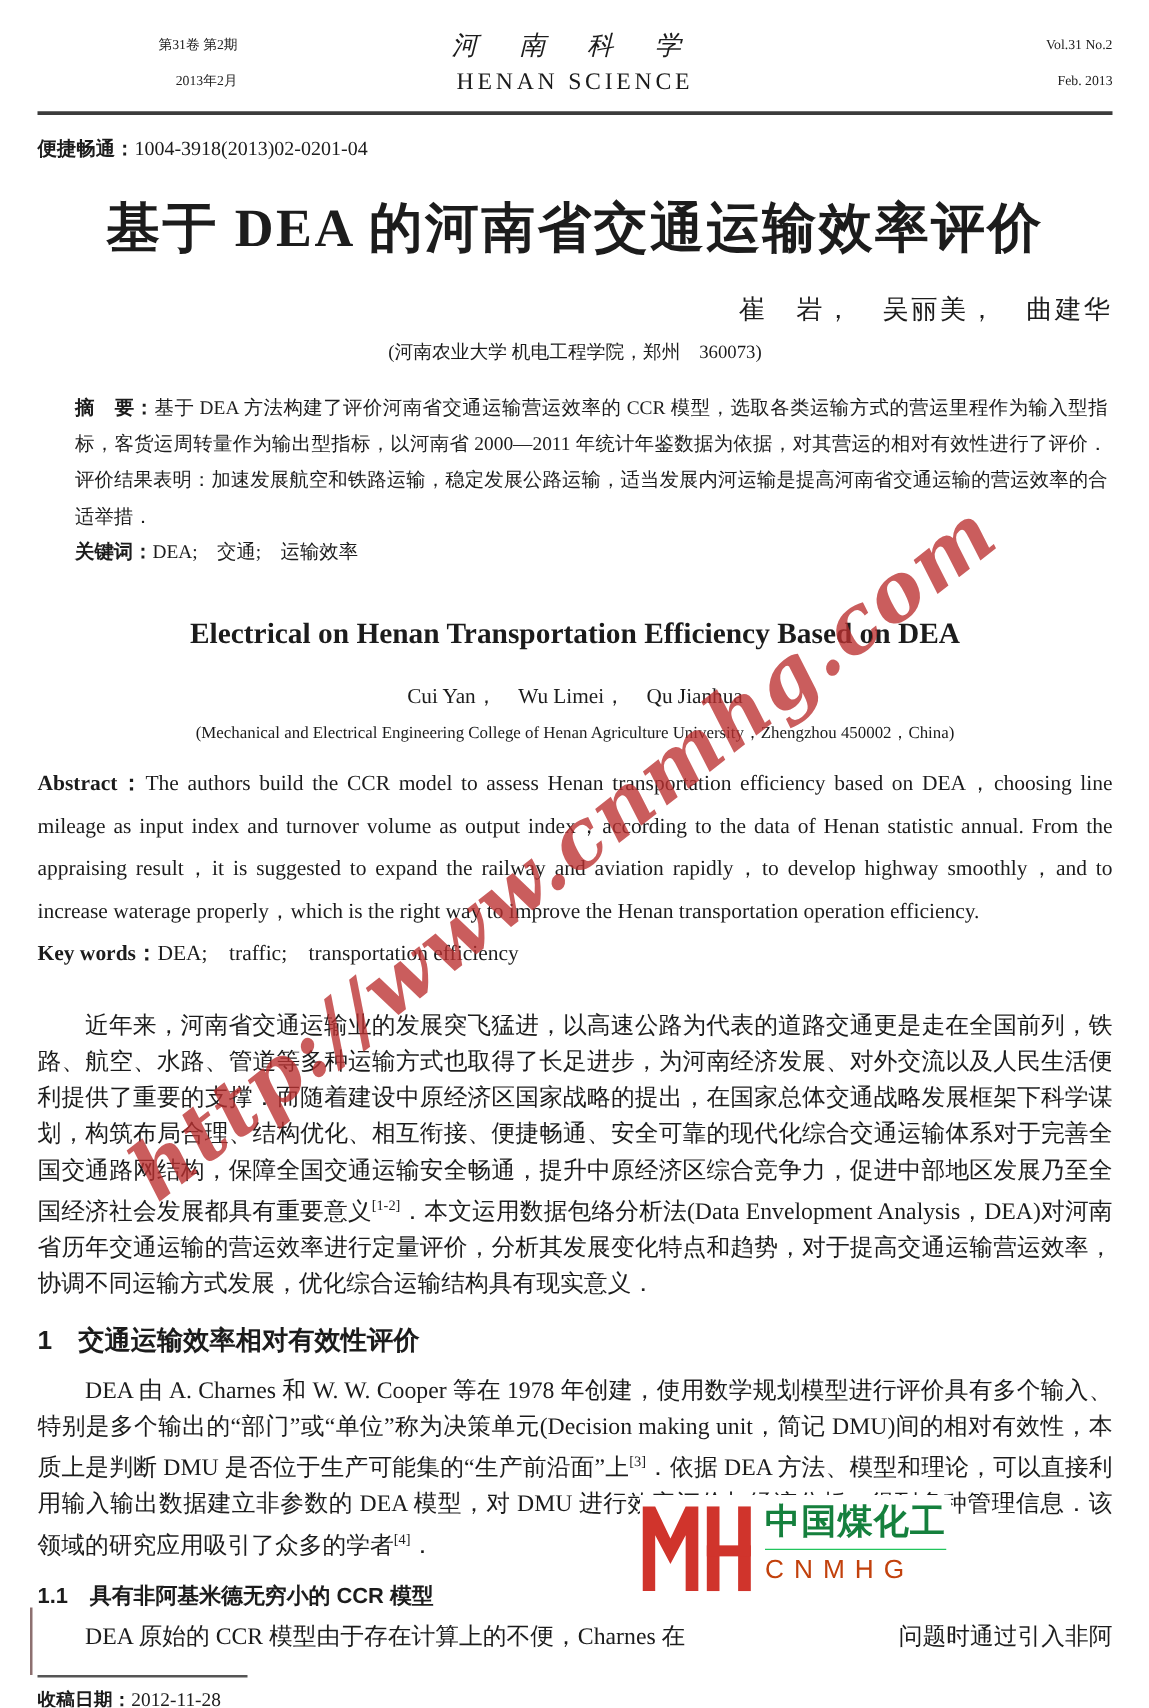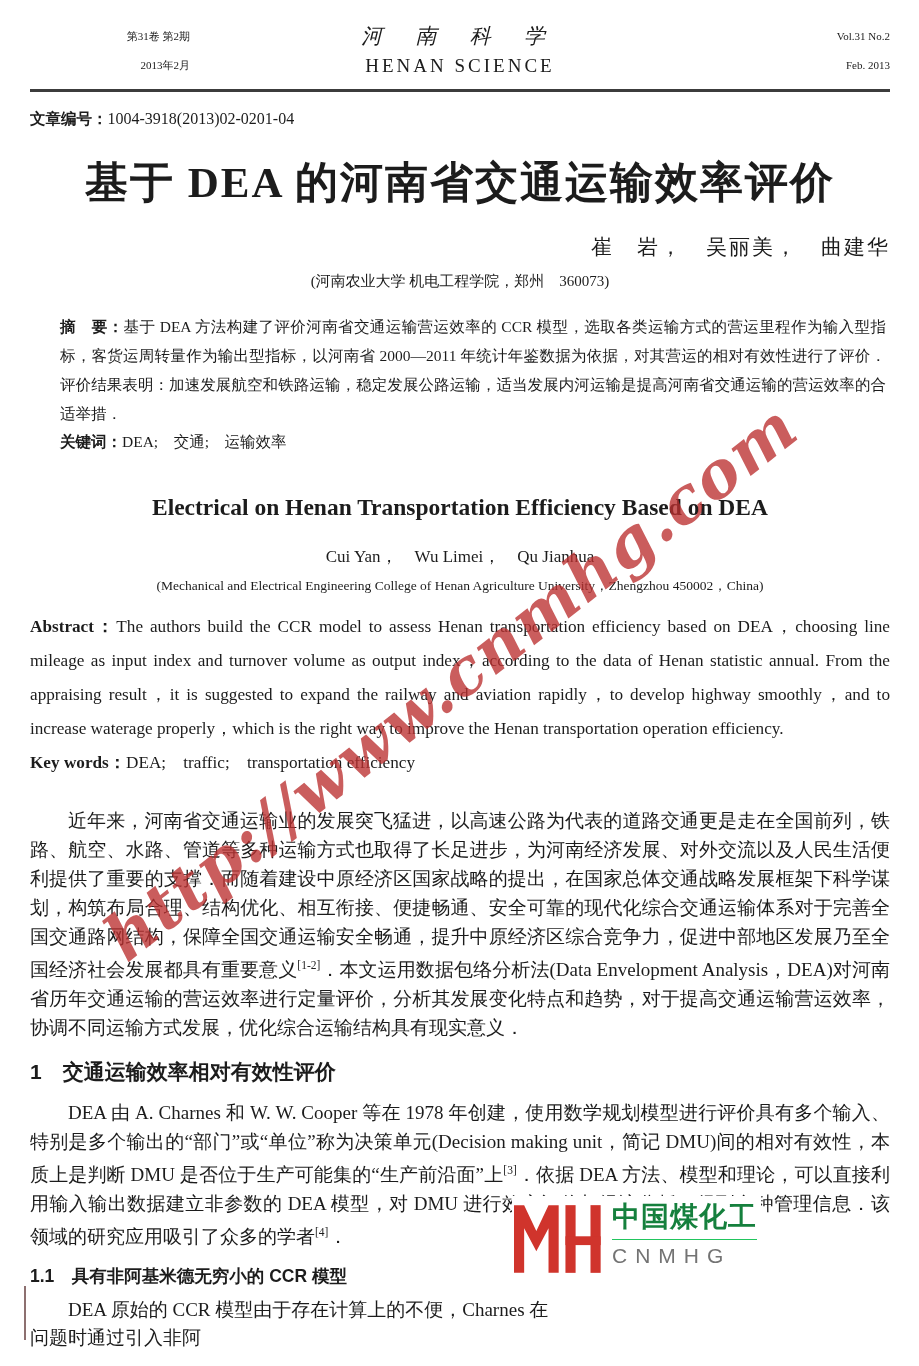--- a/index.html
+++ b/index.html
@@ -40,21 +40,21 @@
   .blbl{font-weight:bold;}
 
   .body-p{margin:0;font-size:19px;line-height:29px;text-align:justify;text-indent:2em;}
   .para1{margin-top:26px;}
   .para2{margin-top:12px;}
   .sup{font-size:11.5px;vertical-align:7px;letter-spacing:0;}
 
   .sec1{margin:16px 0 0 0;font-size:21px;font-weight:bold;font-family:"Liberation Sans","DejaVu Sans",sans-serif;}
   .sec11{margin:13px 0 0 0;font-size:17.5px;font-weight:bold;font-family:"Liberation Sans","DejaVu Sans",sans-serif;}
 
-  .para3{margin-top:8px;font-size:19px;line-height:28px;display:flex;justify-content:space-between;text-indent:2em;flex-direction:column;}
+  .para3{margin-top:8px;font-size:19px;line-height:28px;display:flex;justify-content:space-between;text-indent:2em;}
   .para3 .right-seg{text-indent:0;}
 
   .foot-rule{margin-top:16px;width:168px;border-top:2px solid #555;}
   .footer{margin-top:6px;font-size:15.5px;line-height:26.2px;}
   .footer .lbl{font-size:15px;}
 
   
   .wm{
     position:absolute; z-index:2; left:28px; top:662px; width:800px;
     transform:rotate(-38deg); transform-origin:center;
@@ -64,21 +64,21 @@
     pointer-events:none;
   }
 
   
   .logo{position:absolute;z-index:3;left:512px;top:1196px;display:flex;align-items:flex-start;background:#fff;padding:2px 4px 4px 2px;}
   .logo-mark{width:88px;height:82px;}
   .logo-txt{margin-left:10px;}
   .logo-cn{font-size:28px;font-weight:bold;color:#15803d;letter-spacing:1px;
            font-family:"Liberation Sans","DejaVu Sans",sans-serif;
            border-bottom:1px solid #22c55e;padding-bottom:3px;}
-  .logo-en{margin-top:4px;font-size:21px;color:#737373;letter-spacing:8px;
+  .logo-en{margin-top:4px;font-size:21px;color:#c2410c;letter-spacing:8px;
            font-family:"Liberation Sans","DejaVu Sans",sans-serif;}
 
   .edge-artifact{position:absolute;left:24px;top:1286px;width:2px;height:54px;background:#8d7070;}
 </style>
 </head>
 <body>
 
 <div class="page">
 
   <div class="wm">http://www.cnmhg.com</div>
@@ -93,21 +93,21 @@
       <div class="jh-name-en">HENAN  SCIENCE</div>
     </div>
     <div class="jh-right">
       <div>Vol.31  No.2</div>
       <div>Feb. 2013</div>
     </div>
   </header>
   <div class="rule"></div>
 
   <div class="article-no">
-    <span class="lbl">文章编号：</span><span>1004-3918(2013)02-0201-04</span>
+    <span class="lbl">便捷畅通：</span><span>1004-3918(2013)02-0201-04</span>
   </div>
 
   <h1 class="title-cn">基于 DEA 的河南省交通运输效率评价</h1>
   <div class="authors-cn">崔　岩，　吴丽美，　曲建华</div>
   <div class="affil-cn">(河南农业大学 机电工程学院，郑州　360073)</div>
 
   <div class="abstract-cn">
     <span class="lbl">摘　要：</span><span>基于 DEA 方法构建了评价河南省交通运输营运效率的 CCR 模型，选取各类运输方式的营运里程作为输入型指标，客货运周转量作为输出型指标，以河南省 2000—2011 年统计年鉴数据为依据，对其营运的相对有效性进行了评价．评价结果表明：加速发展航空和铁路运输，稳定发展公路运输，适当发展内河运输是提高河南省交通运输的营运效率的合适举措．</span>
   </div>
   <div class="kw-cn">

